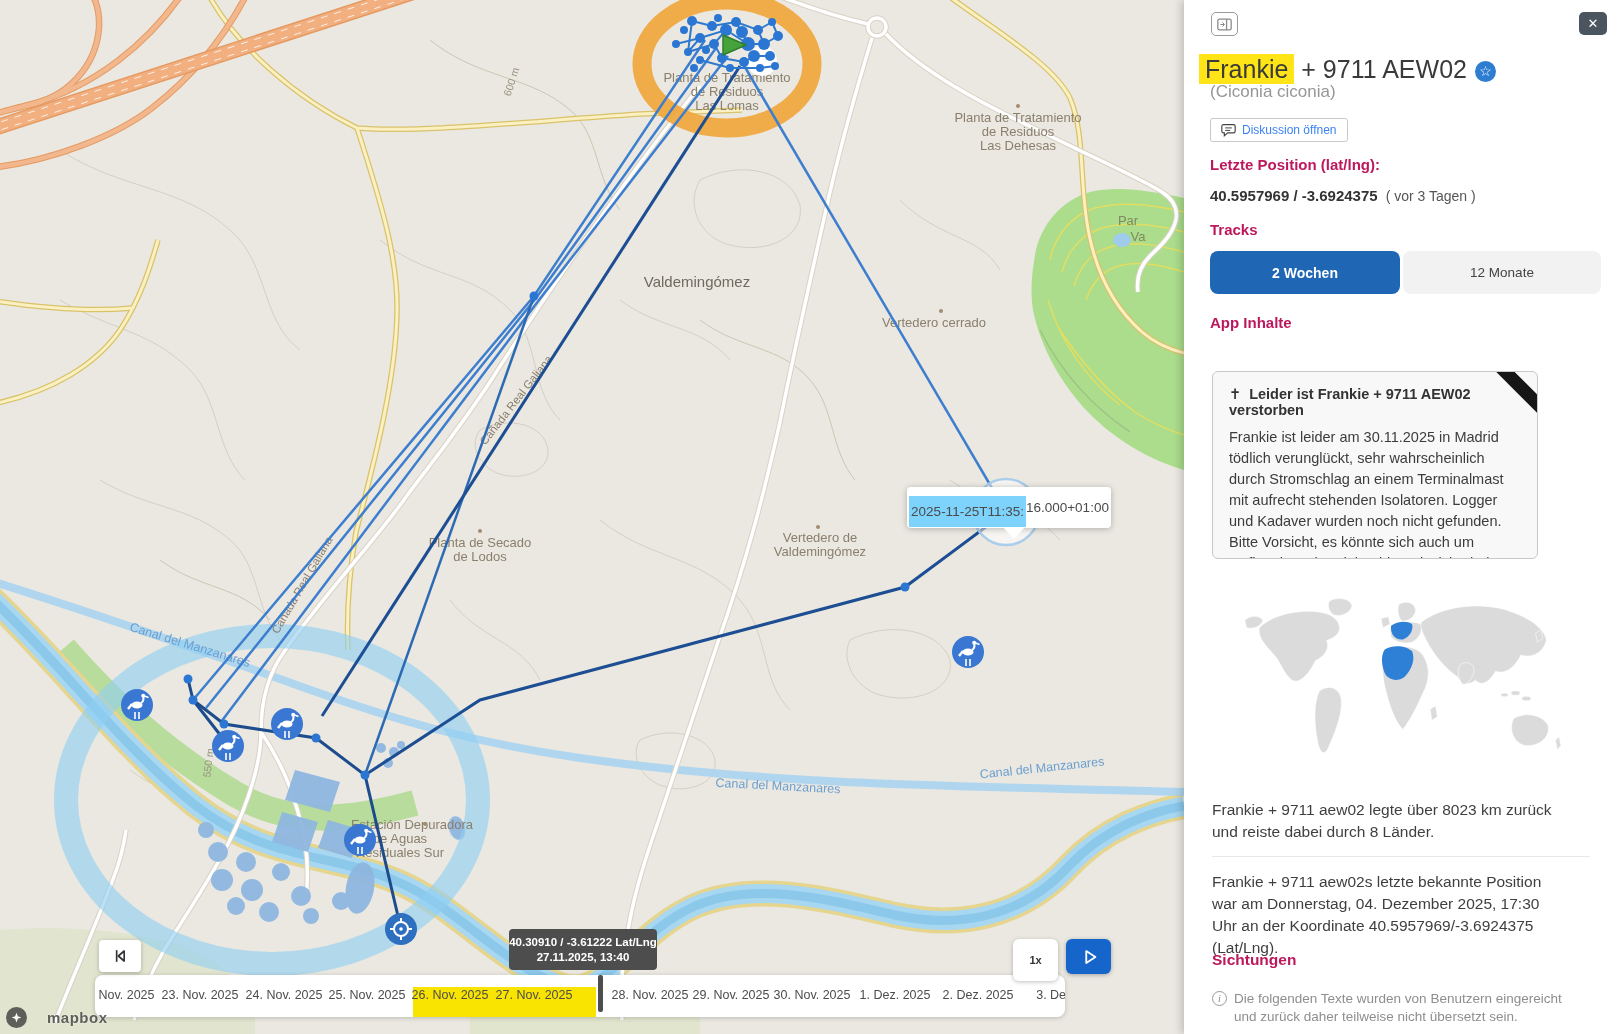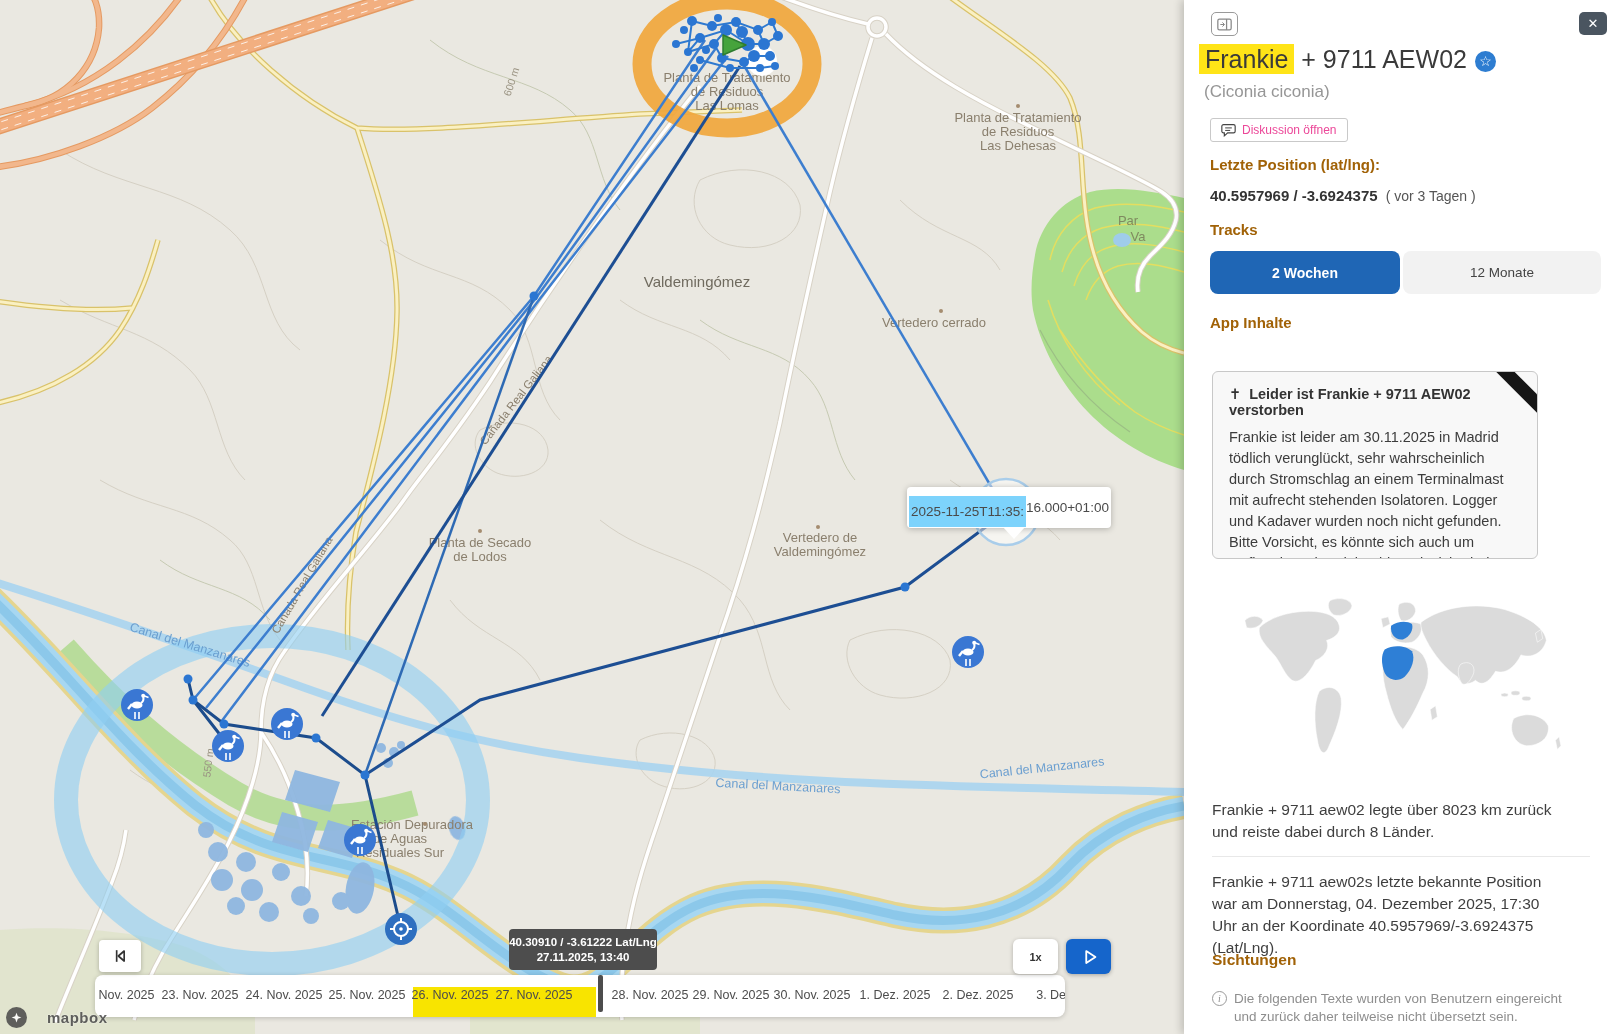--- a/index.html
+++ b/index.html
@@ -24,45 +24,45 @@
 
   
   .tl-bar { position:absolute; left:95px; top:975px; width:970px; height:42px; background:#fff;
     border-radius:8px; box-shadow:0 1px 5px rgba(0,0,0,.2); overflow:hidden; }
   .tl-yellow { position:absolute; left:318px; top:12px; width:183px; height:30px; background:#F8E400; }
   .tl-date { position:absolute; top:13px; transform:translateX(-50%); font-size:12.5px; color:#4C4C4C; white-space:nowrap; }
   .tl-playhead { position:absolute; left:598px; top:975px; width:5px; height:37px; background:#4D4D4D; border-radius:2px; }
 
   .skip-btn { position:absolute; left:99px; top:940px; width:42px; height:32px; background:#fff; border-radius:4px;
     box-shadow:0 1px 4px rgba(0,0,0,.25); display:flex; align-items:center; justify-content:center; cursor:pointer; }
-  .speed-btn { position:absolute; left:1013px; top:939px; width:45px; height:35px; background:#fff; border-radius:6px;
+  .speed-btn { position:absolute; left:1013px; top:939px; width:45px; height:42px; background:#fff; border-radius:6px;
     box-shadow:0 1px 4px rgba(0,0,0,.25); display:flex; align-items:center; justify-content:center;
     font-size:11px; font-weight:bold; color:#333; cursor:pointer; }
   .play-btn { position:absolute; left:1066px; top:939px; width:45px; height:35px; background:#1565CB; border-radius:6px;
     box-shadow:0 1px 4px rgba(0,0,0,.3); display:flex; align-items:center; justify-content:center; cursor:pointer; }
 
   .mapbox-logo { position:absolute; left:6px; top:1007px; display:flex; align-items:center; gap:20px; opacity:.85; }
   .mapbox-logo .circ { width:21px; height:21px; border-radius:50%; background:#474747; display:flex; align-items:center; justify-content:center; }
   .mapbox-logo .word { font-size:15px; font-weight:bold; letter-spacing:.5px; color:#474747; text-shadow:0 0 2px #fff; }
 
   
   .panel { position:absolute; left:1184px; top:0; width:433px; height:1034px; background:#fff;
     box-shadow:-3px 0 8px rgba(0,0,0,.18); }
   .icon-btn { position:absolute; left:27px; top:12px; width:27px; height:24px; border:1px solid #9a9a9a; border-radius:5px;
     background:#fff; display:flex; align-items:center; justify-content:center; cursor:pointer; }
   .close-btn { position:absolute; left:395px; top:12px; width:28px; height:23px; background:#4A5560; border-radius:5px;
     color:#fff; font-size:13px; display:flex; align-items:center; justify-content:center; cursor:pointer; }
-  .title { position:absolute; left:15px; top:45px; font-size:25px; color:#3A3A3A; white-space:nowrap; }
+  .title { position:absolute; left:15px; top:55px; font-size:25px; color:#3A3A3A; white-space:nowrap; }
   .title .hl { background:#FFE417; padding:1px 6px; }
   .star-badge { display:inline-flex; width:21px; height:21px; border-radius:50%; background:#2E7DD1; color:#fff;
     font-size:14px; align-items:center; justify-content:center; vertical-align:2px; margin-left:8px; }
-  .subtitle { position:absolute; left:20px; top:82px; font-size:17px; color:#969696;text-align:center; }
+  .subtitle { position:absolute; left:26px; top:82px; font-size:17px; color:#969696;text-align:center; }
   .disc-btn { position:absolute; left:26px; top:118px; height:24px; border:1px solid #C9C9C9; border-radius:3px; background:#fff;
-    display:flex; align-items:center; gap:6px; padding:0 10px; font-size:12px; color:#ec4899; cursor:pointer; }
-  .lbl-bold { position:absolute; left:26px; font-size:15px; font-weight:bold; color:#a16207; }
+    display:flex; align-items:center; gap:6px; padding:0 10px; font-size:12px; color:#3b82f6; cursor:pointer; }
+  .lbl-bold { position:absolute; left:26px; font-size:15px; font-weight:bold; color:#be185d; }
   .coords-line { position:absolute; left:26px; top:187px; font-size:15px; color:#333; }
   .coords-line b { font-weight:bold; }
   .coords-line .age { font-weight:normal; font-size:14px; color:#555; margin-left:8px; }
   .trk-row { position:absolute; left:26px; top:251px; display:flex; gap:3px; }
   .btn-blue { width:190px; height:43px; background:#1F66B5; border:none; border-radius:8px; color:#fff;
     font-size:14px; font-weight:bold; font-family:"Liberation Sans",sans-serif; cursor:pointer; }
   .btn-gray { width:198px; height:43px; background:#F2F2F2; border:none; border-radius:8px; color:#444;
     font-size:13.5px; font-family:"Liberation Sans",sans-serif; cursor:pointer; }
 
   .death-box { position:absolute; left:28px; top:371px; width:326px; height:188px; border:1px solid #C8C8C8;

